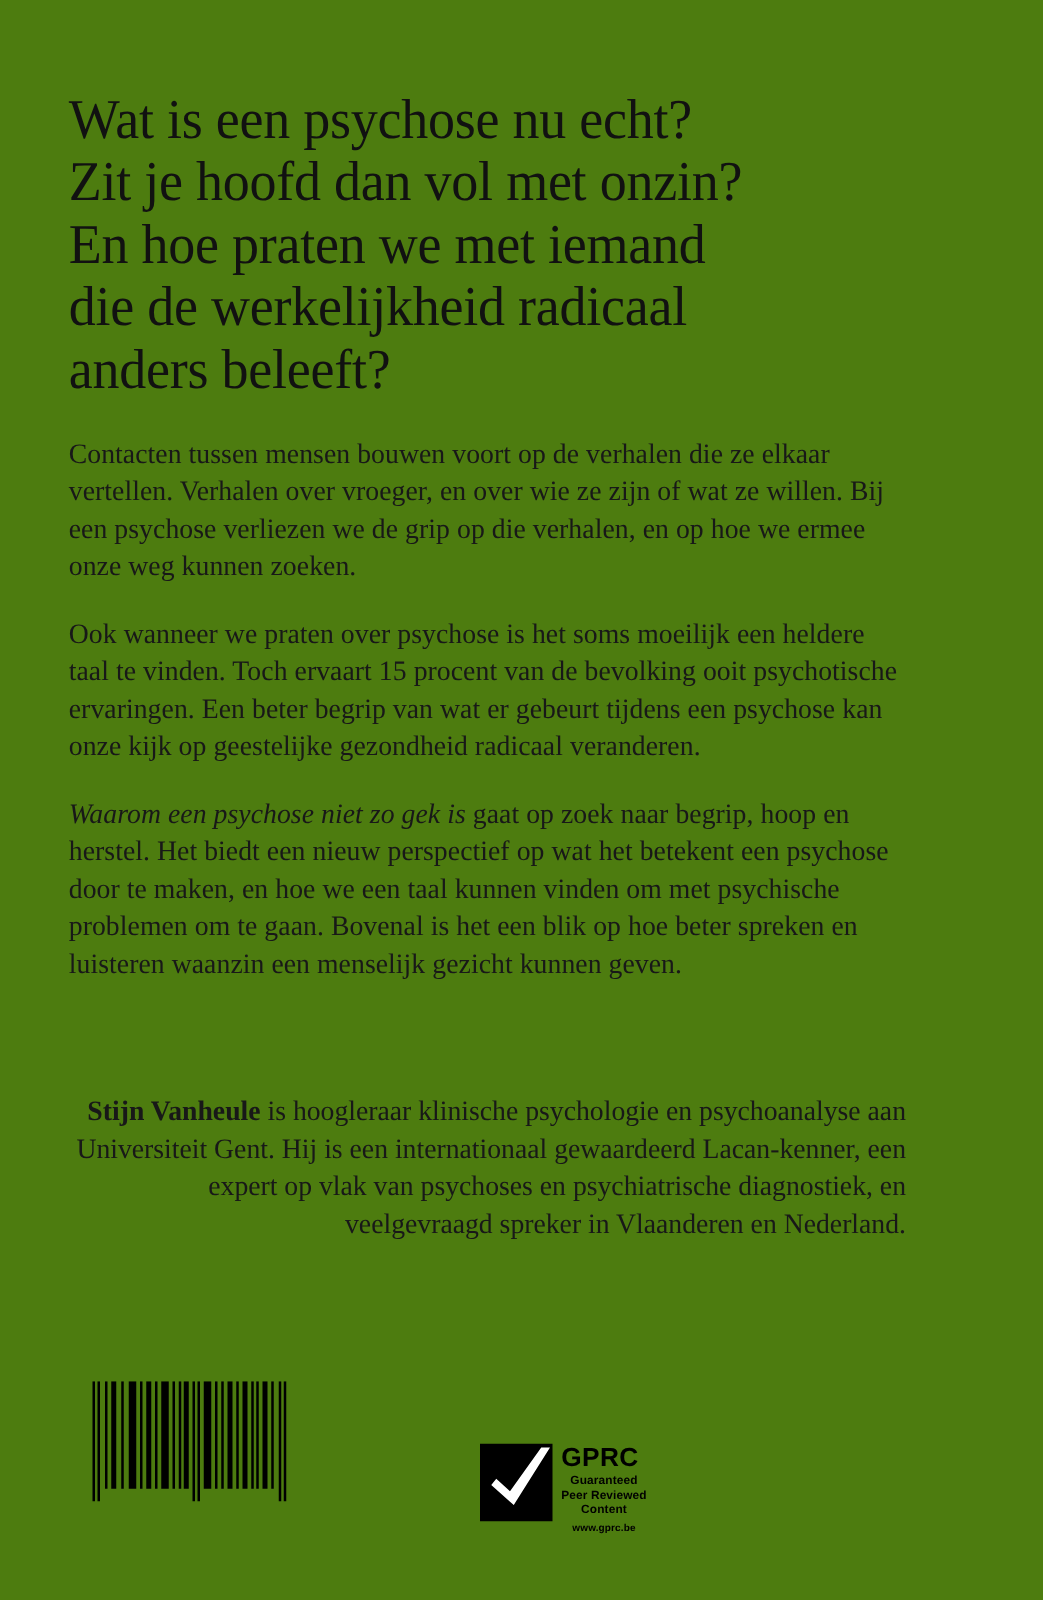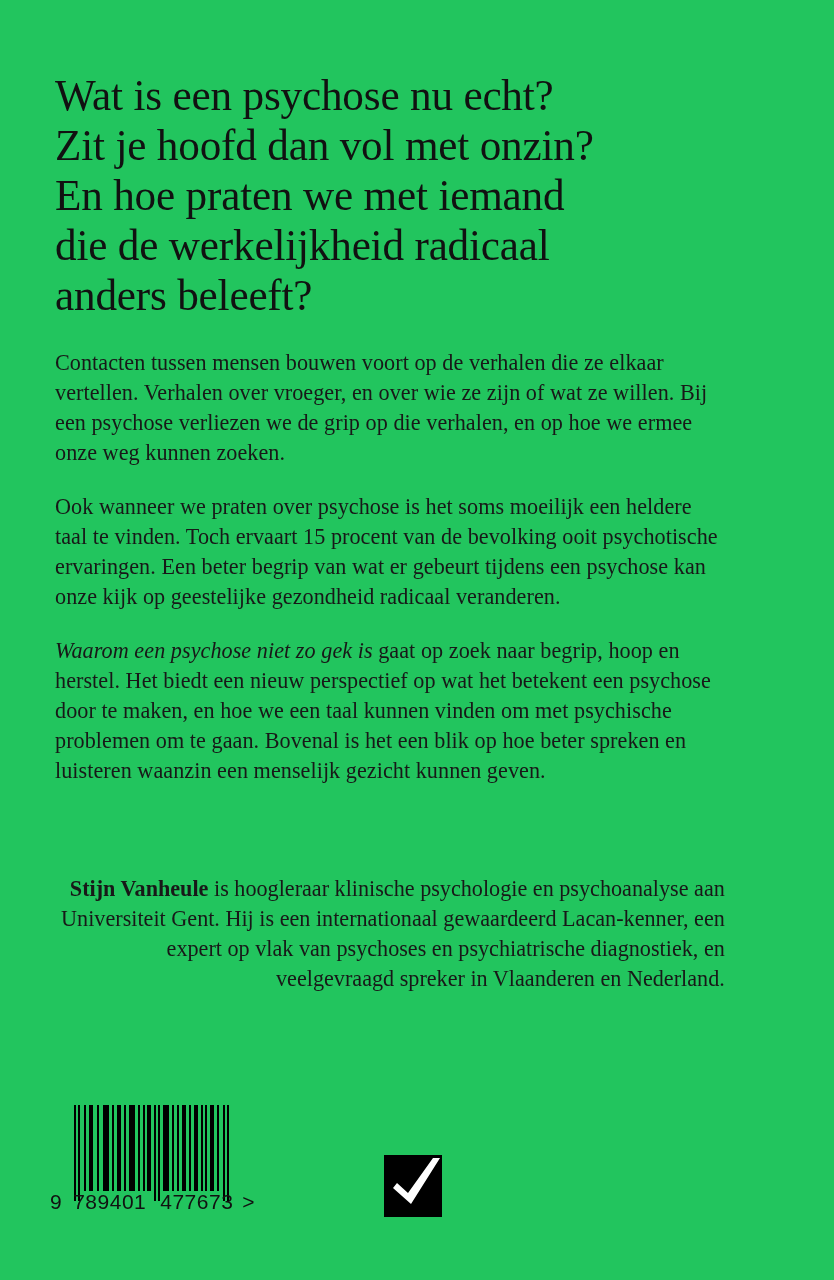--- a/index.html
+++ b/index.html
@@ -16,21 +16,21 @@
     font-family: "Liberation Serif", "DejaVu Serif", serif;
     color: #161616;
     -webkit-font-smoothing: antialiased;
   }
 
   .page {
     position: absolute;
     inset: 0;
     width: 834px;
     height: 1280px;
-    background: #22c55e;
+    background: #4d7c0f;
   }
 
   
   .headline {
     position: absolute;
     left: 55px;
     top: 40px;
     width: 700px;
     font-family: "Liberation Serif", "DejaVu Serif", serif;
     font-size: 45px;
@@ -230,25 +230,33 @@
           <rect x="135" y="0" width="2" height="86"></rect>
           <rect x="139" y="0" width="2" height="86"></rect>
           <rect x="144" y="0" width="4" height="86"></rect>
           <rect x="151" y="0" width="2" height="86"></rect>
 
           <rect x="157" y="0" width="2" height="96"></rect>
           <rect x="161" y="0" width="2" height="96"></rect>
         </g>
       </svg>
     </div>
-    <div class="barcode-digits"><span class="bd-seg bd-lead">9</span><span class="bd-seg bd-left">789401</span><span class="bd-seg bd-right">477673</span><span class="bd-seg">&gt;</span></div>
   </div>
 
   <div class="gprc">
     <div class="gprc-check">
       <svg width="58" height="62" viewBox="0 0 58 62" xmlns="http://www.w3.org/2000/svg" aria-hidden="true">
         <path d="M9 33 L13 28 L24 38 L49 3 L56 3 L27 49 Z" fill="#ffffff"></path>
       </svg>
     </div>
+    <div class="gprc-text">
+      <div class="gprc-title">GPRC</div>
+      <div class="gprc-sub">
+        <div>Guaranteed</div>
+        <div>Peer Reviewed</div>
+        <div>Content</div>
+      </div>
+      <div class="gprc-url">www.gprc.be</div>
+    </div>
   </div>
 
 
 </div>
 
 </body></html>

